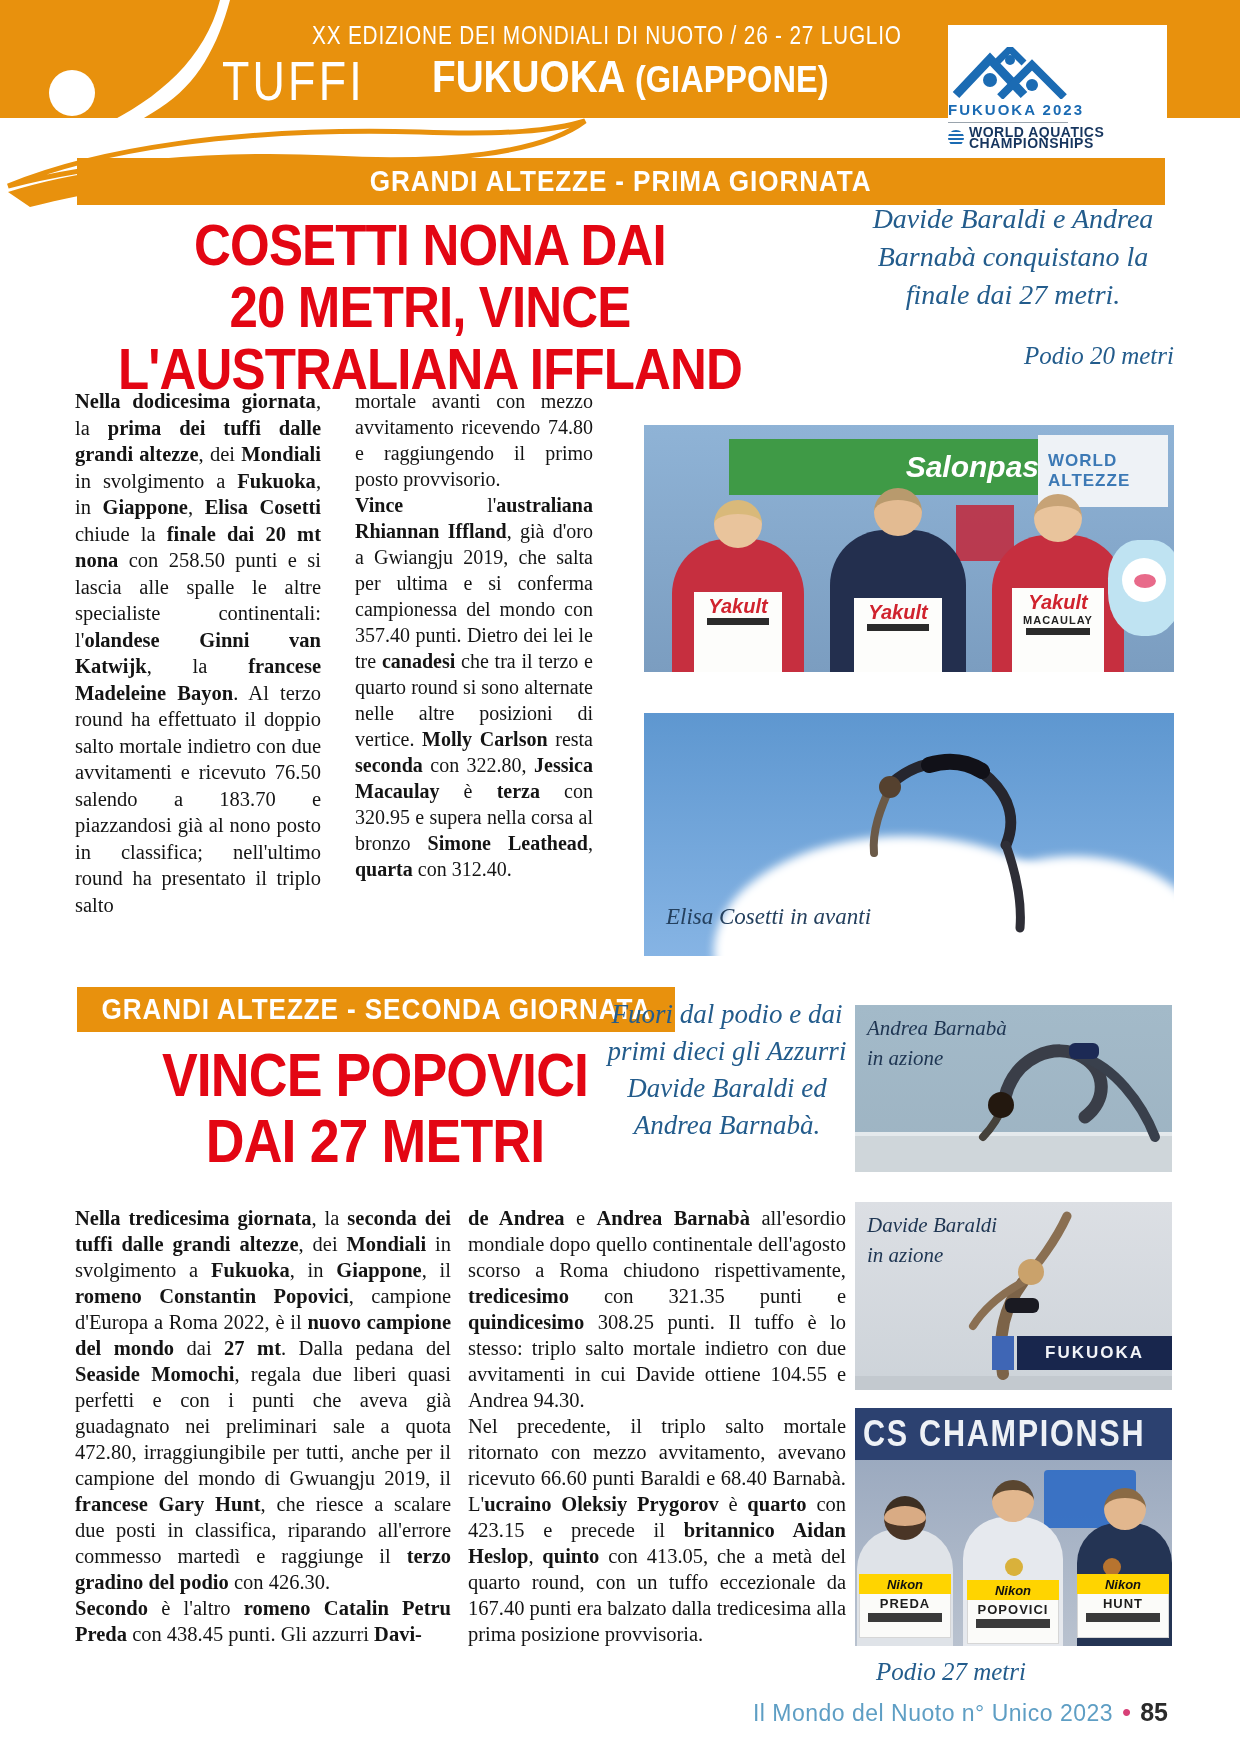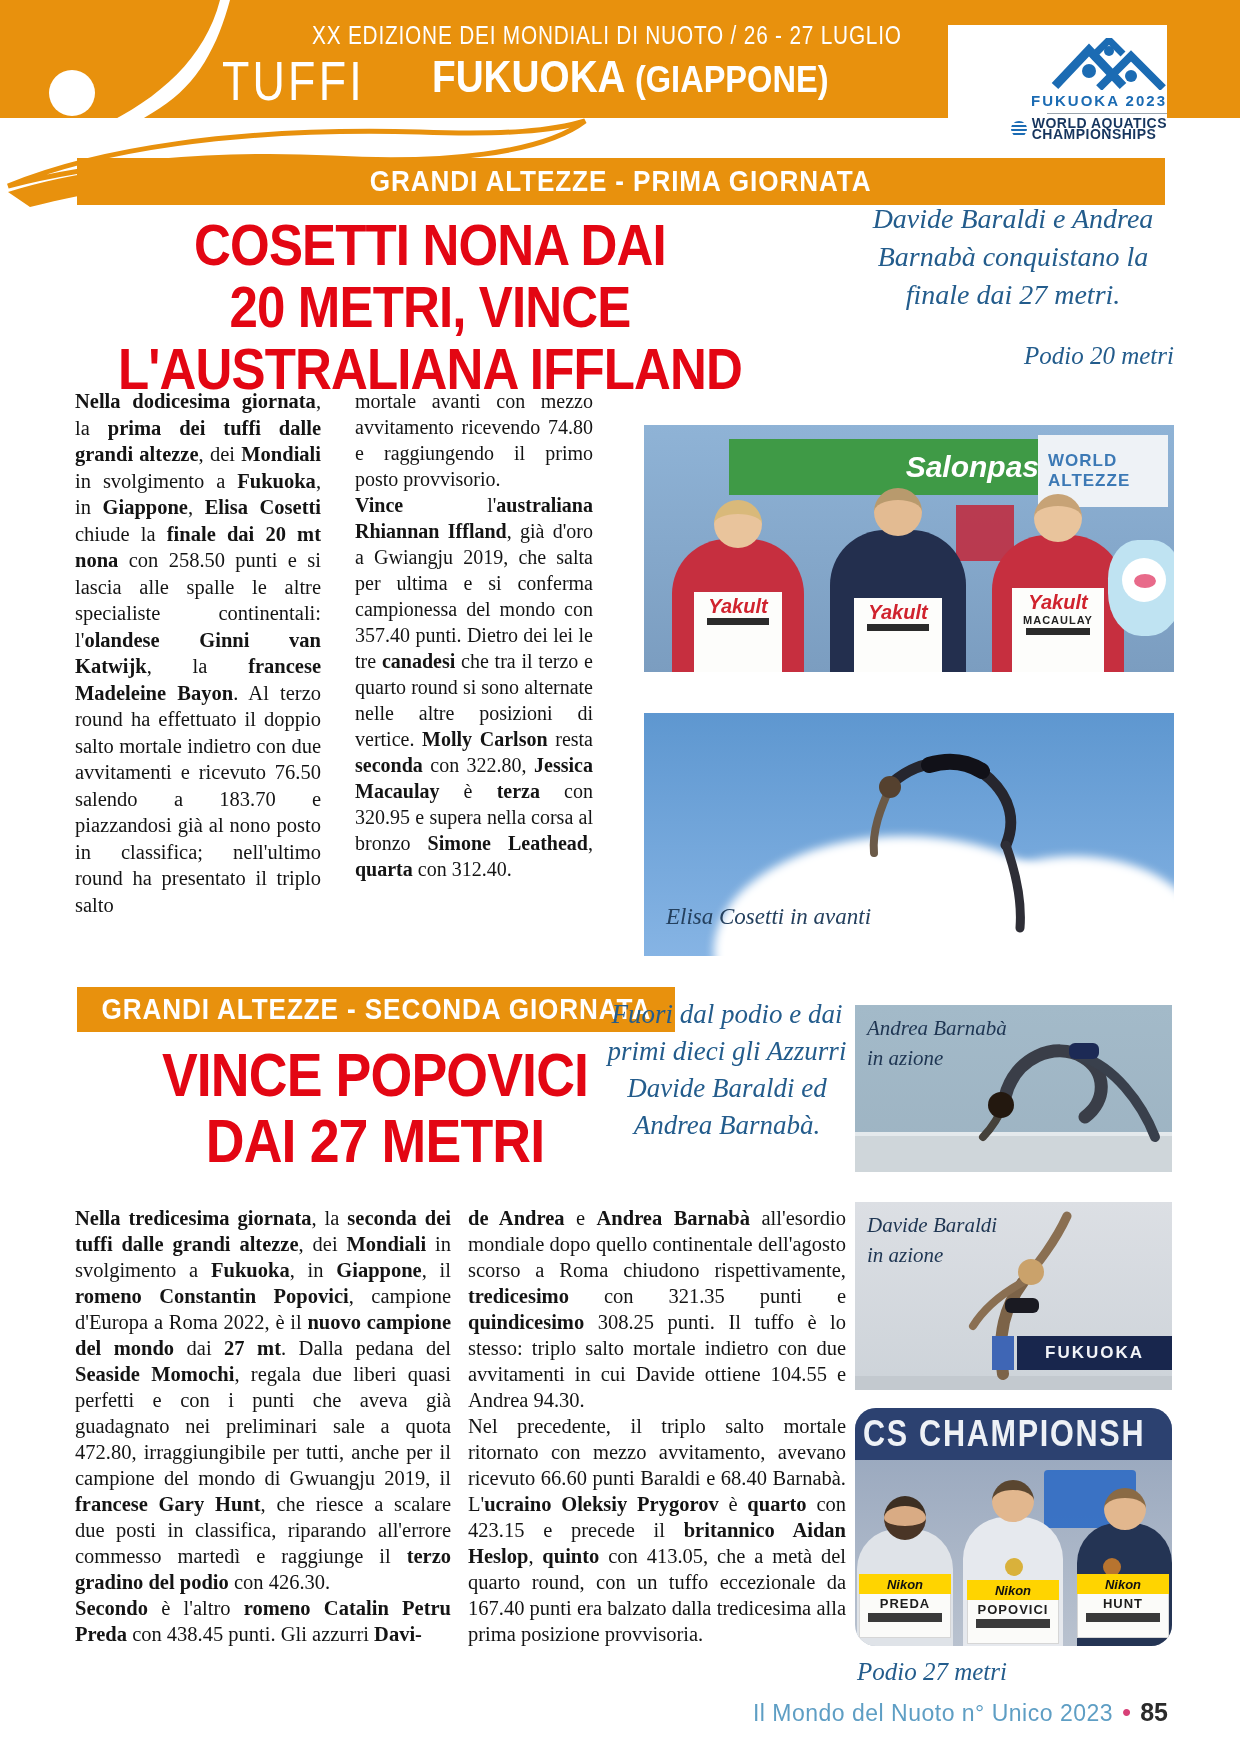--- a/index.html
+++ b/index.html
@@ -10,21 +10,21 @@
   .band-top{position:absolute;left:0;top:0;width:1240px;height:118px;background:#E8910D;}
   .topline{position:absolute;left:250px;top:20px;width:620px;text-align:center;color:#fff;
            font-family:"Liberation Sans",sans-serif;font-size:26px;letter-spacing:1px;
            transform:scaleX(.8);transform-origin:center;white-space:nowrap;}
   .tuffi{position:absolute;left:222px;top:48px;color:#fff;font-family:"Liberation Sans",sans-serif;
          font-size:56px;letter-spacing:4px;transform:scaleX(.8);transform-origin:left;}
   .location{position:absolute;left:432px;top:52px;color:#fff;font-family:"Liberation Sans",sans-serif;
             font-weight:bold;font-size:44px;transform:scaleX(.88);transform-origin:left;white-space:nowrap;}
   .location .paren{font-size:37px;}
   .logo-card{position:absolute;left:948px;top:25px;width:219px;height:126px;background:#fff;
-             display:flex;flex-direction:column;align-items:flex-end;padding-top:13px;box-sizing:border-box;}
+             display:flex;flex-direction:column;align-items:flex-start;padding-top:22px;box-sizing:border-box;}
   .logo-title{color:#1B6BB3;font-family:"Liberation Sans",sans-serif;font-weight:bold;font-size:15px;
               letter-spacing:2px;margin-top:2px;}
   .logo-divider{width:120px;height:1px;background:#9aa4ad;margin:4px 0 4px 0;}
   .logo-org{display:flex;align-items:center;gap:5px;}
   .globe{width:16px;height:16px;border-radius:50%;
          background:repeating-linear-gradient(180deg,#1B6BB3 0 2px,#ffffff 2px 4px);}
   .org-text{font-family:"Liberation Sans",sans-serif;font-weight:bold;color:#16355E;
             font-size:14px;line-height:11px;letter-spacing:.5px;}
   .diver-logo{position:absolute;left:0;top:0;}
 
@@ -40,38 +40,38 @@
             text-align:center;transform:scaleX(.88);transform-origin:center;letter-spacing:-1px;}
   .headline1{left:70px;top:214px;width:720px;font-size:58px;line-height:62px;}
   .headline2{left:60px;top:1042px;width:630px;font-size:61px;line-height:66px;}
 
   
   .standfirst{position:absolute;color:#235C8C;font-style:italic;text-align:center;}
   .standfirst1{left:848px;top:200px;width:330px;font-size:28px;line-height:38px;}
   .standfirst2{left:606px;top:996px;width:242px;font-size:27px;line-height:37px;}
   .photocap{color:#235C8C;font-style:italic;font-size:25px;}
   .cap-podio20{position:absolute;left:848px;top:342px;width:326px;text-align:right;}
-  .cap-podio27{position:absolute;left:857px;top:1658px;text-align:right;}
+  .cap-podio27{position:absolute;left:876px;top:1658px;text-align:right;}
 
   
   .bodycol{position:absolute;text-align:justify;color:#141414;overflow:hidden;}
   .bodycol p{margin:0;}
   .b1c1{left:75px;top:388px;width:246px;height:596px;font-size:20.5px;line-height:26.5px;}
   .b1c2{left:355px;top:388px;width:238px;height:596px;font-size:20px;line-height:26px;}
   .b2c1{left:75px;top:1205px;width:376px;height:545px;font-size:20.5px;line-height:26px;}
   .b2c2{left:468px;top:1205px;width:378px;height:545px;font-size:20.5px;line-height:26px;}
   .bodycol b{font-weight:bold;}
 
   
   .photo{position:absolute;overflow:hidden;}
   .photo1{left:644px;top:425px;width:530px;height:247px;background:linear-gradient(180deg,#8fb3d6,#7b9dc0);}
   .photo2{left:644px;top:713px;width:530px;height:243px;background:linear-gradient(180deg,#5e97d0,#86b4e4);}
   .photoA{left:855px;top:1005px;width:317px;height:167px;background:linear-gradient(180deg,#a3bac9,#9db3c2);}
   .photoD{left:855px;top:1202px;width:317px;height:188px;background:linear-gradient(180deg,#dcdfe4,#cdd3d9);}
-  .photoP{left:855px;top:1408px;width:317px;height:238px;background:linear-gradient(180deg,#93a3bb,#b9c2cf);border-radius:21px;}
+  .photoP{left:855px;top:1408px;width:317px;height:238px;background:linear-gradient(180deg,#93a3bb,#b9c2cf);}
 
   
   .p1-banner{position:absolute;left:85px;top:14px;width:310px;height:56px;background:#3f9a46;
              display:flex;align-items:center;justify-content:flex-end;}
   .p1-banner span{color:#fff;font-family:"Liberation Sans",sans-serif;font-weight:bold;
                   font-style:italic;font-size:30px;}
   .p1-panel{position:absolute;right:6px;top:10px;width:130px;height:72px;background:#eef2f6;
             display:flex;flex-direction:column;align-items:flex-start;justify-content:center;padding-left:10px;box-sizing:border-box;}
   .p1-panel span{color:#3c79b5;font-family:"Liberation Sans",sans-serif;font-weight:bold;font-size:17px;line-height:20px;letter-spacing:1px;}
   .p1-sign{position:absolute;left:312px;top:80px;width:58px;height:56px;background:#c2273a;opacity:.85;}

